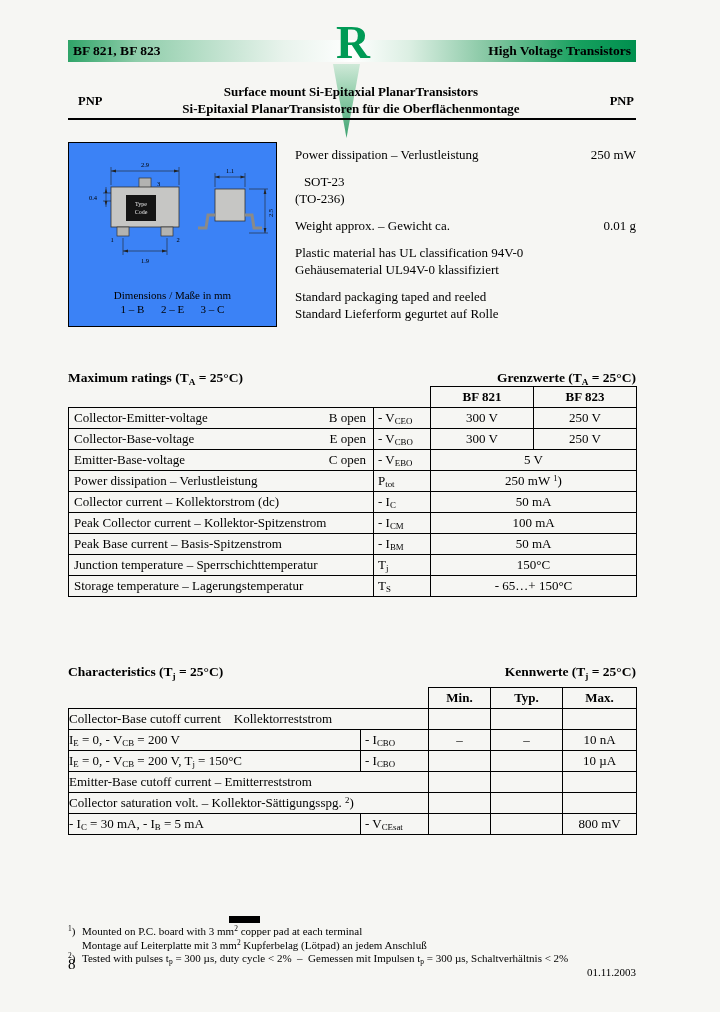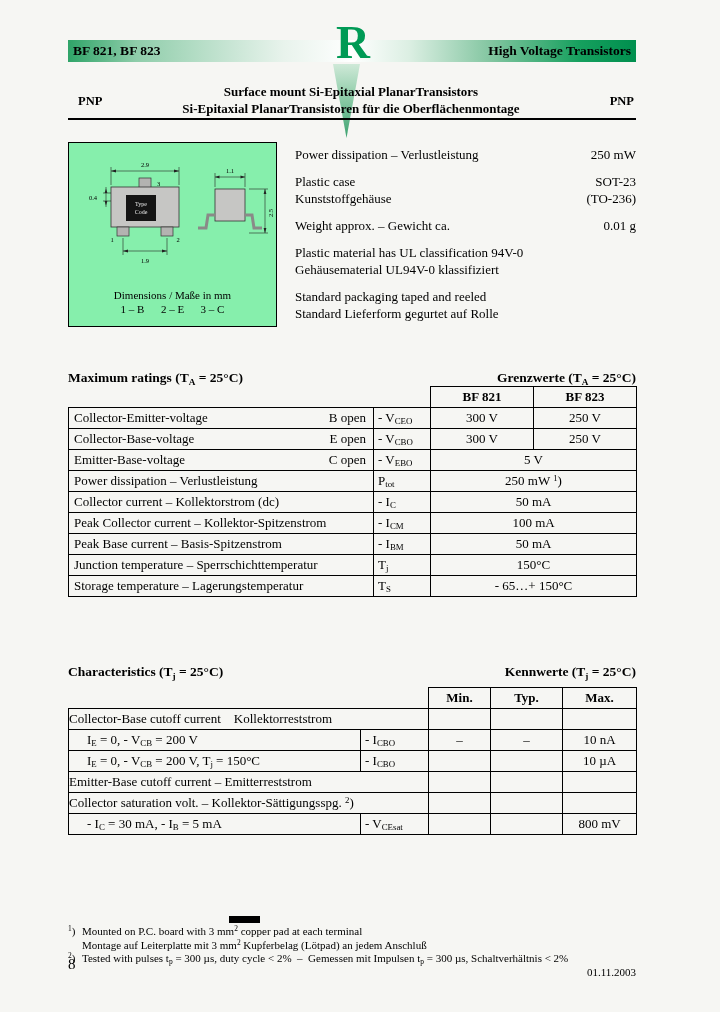--- a/index.html
+++ b/index.html
@@ -32,21 +32,21 @@
   .pnp.right { right:86px; }
   .title-block {
     position:absolute; left:112px; right:130px; top:84px; z-index:2;
     text-align:center; font-weight:bold; font-size:13px; line-height:16.5px;
   }
   .title-rule { position:absolute; left:68px; top:118px; width:568px; height:2px; background:#000; z-index:2; }
 
   
   .figure-box {
     position:absolute; left:68px; top:142px; width:209px; height:185px;
-    border:1px solid #000; background:#86efac; z-index:2;
+    border:1px solid #000; background:#3b82f6; z-index:2;
   }
   .figure-box svg { display:block; margin:0 auto; }
   .fig-caption { text-align:center; font-size:11px; line-height:14px; white-space:pre-wrap; }
 
   
   .specs { position:absolute; left:295px; top:146px; width:341px; font-size:13px; line-height:17px; }
   .spec-row { display:flex; justify-content:space-between; margin-top:10px; }
   .spec-row:first-child { margin-top:0; }
   .spec-val { text-align:right; }
 
@@ -64,21 +64,21 @@
   #t1 { top:386px; }
   #t2 { top:687px; }
   td { border:1px solid #000; height:21px; padding:0; vertical-align:middle; overflow:hidden; }
   td.blank { border:none; }
   td.hd { font-weight:bold; text-align:center; }
   td.center { text-align:center; }
   td.desc-cell { padding-left:5px; padding-right:7px; }
   .cond { float:right; }
   td.sym-cell { padding-left:4px; }
   td.gtitle { white-space:pre-wrap; }
-  td.indent { padding-left:18px; }
+  td.indent { }
   sub { font-size:0.68em; vertical-align:-0.28em; line-height:0; }
   sup { font-size:0.68em; vertical-align:0.5em; line-height:0; }
 
   
   .print-mark { position:absolute; left:229px; top:916px; width:31px; height:7px; background:#000; }
   .footnotes { position:absolute; left:68px; top:925px; width:568px; font-size:11px; line-height:13.5px; }
   .fn { display:flex; }
   .fn-marker { flex:0 0 14px; }
   .fn-text { white-space:pre-wrap; }
   .page-number { position:absolute; left:68px; top:956px; font-size:15px; }
@@ -168,24 +168,20 @@
   <div class="specs">
     <div class="spec-row">
       <div>
           <div>Power dissipation – Verlustleistung</div>
         </div>
       <div class="spec-val">
           <div>250 mW</div>
         </div>
     </div>
     <div class="spec-row">
-      <div>
-        <div>Plastic case</div>
-        <div>Kunststoffgehäuse</div>
-      </div>
       <div class="spec-val">
         <div>SOT-23</div>
         <div>(TO-236)</div>
       </div>
     </div>
     <div class="spec-row">
       <div>
           <div>Weight approx. – Gewicht ca.</div>
         </div>
       <div class="spec-val">

